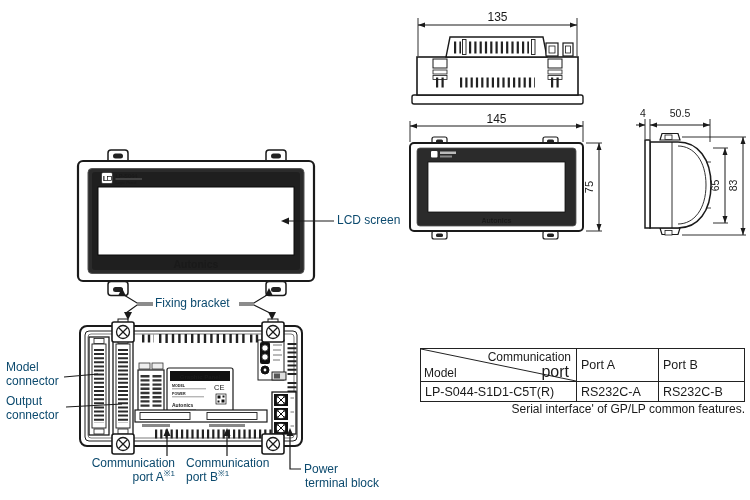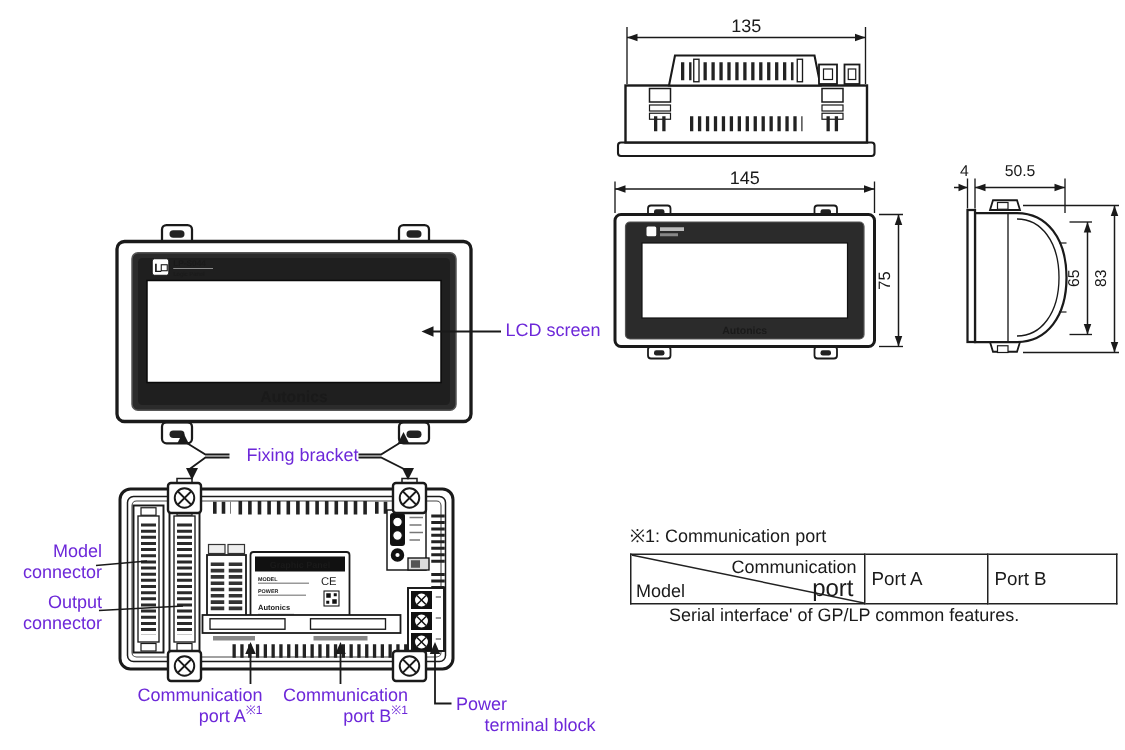--- a/index.html
+++ b/index.html
@@ -1,37 +1,37 @@
 <!DOCTYPE html>
 <html><head>
 <meta charset="utf-8">
 <style>
   html,body{margin:0;padding:0;background:#fff;}
   .cv{position:relative;width:750px;height:500px;background:#ffffff;overflow:hidden;
       font-family:"Liberation Sans",sans-serif;color:#1a1a1a;}
   .ab{position:absolute;}
   svg{display:block;}
   svg text{font-family:"Liberation Sans",sans-serif;fill:#1a1a1a;}
-  .co{font-size:12px;line-height:13.5px;color:#6d28d9;}
-  .co.ctr{text-align:right;}
+  .co{font-size:12px;line-height:13.5px;color:#0c4a6e;}
+  .co.ctr{text-align:left;}
   .co.rt{text-align:right;}
   sup{font-size:8px;vertical-align:super;line-height:0;}
   
   .tbl-title{font-size:12px;margin:0 0 4px 0;}
   table.ports{border-collapse:collapse;table-layout:fixed;}
   table.ports td{border:1.2px solid #222;font-size:12.5px;padding:0 0 0 4px;height:19px;
       white-space:nowrap;overflow:hidden;vertical-align:middle;}
   table.ports tr.hdr td{height:32px;}
   td.diag{position:relative;padding:0;}
   td.diag svg{position:absolute;left:0;top:0;width:100%;height:100%;}
   .c-top{position:absolute;top:1px;right:5px;font-size:12px;}
   .c-top2{position:absolute;top:14px;right:7px;font-size:16px;}
   .c-bot{position:absolute;bottom:1px;left:3px;font-size:12px;}
   .note{font-size:12px;line-height:15px;}
-  .note.ind{margin-left:26px;}
+  .note.ind{margin-left:26px;text-align:right;}
 </style>
 </head>
 <body>
 
 <div class="cv">
 
   <svg class="ab" style="left:76px;top:148px" width="240" height="150" viewBox="0 0 240 150">
     <g stroke="#1a1a1a" fill="#fff">
       <rect x="32" y="2" width="20" height="14" rx="3" stroke-width="1.5"></rect>
       <rect x="190" y="2" width="20" height="14" rx="3" stroke-width="1.5"></rect>
@@ -343,37 +343,41 @@
   <div class="ab co rt" style="left:80px;top:457px;width:95px">
     <span>Communication</span><br>
     <span>port A</span><sup>※1</sup>
   </div>
   <div class="ab co ctr" style="left:186px;top:457px;width:86px">
     <span>Communication</span><br>
     <span>port B</span><sup>※1</sup>
   </div>
   <div class="ab co" style="left:304px;top:463px">
     <span>Power</span><br>
-    <span style="margin-left:19px">terminal block</span>
+    <span style="margin-left:1px">terminal block</span>
   </div>
 
   <div class="ab" style="left:420px;top:348px;width:325px">
-    <div class="tbl-title">※1: Communication port</div>
     <table class="ports">
       <tbody>
           <tr class="hdr">
         <td class="diag" style="width:151px">
           <svg viewBox="0 0 100 100" preserveAspectRatio="none">
                 <line x1="0" y1="0" x2="100" y2="100" stroke="#222" stroke-width="1" vector-effect="non-scaling-stroke"></line>
               </svg>
           <span class="c-top">Communication</span>
           <span class="c-top2">port</span>
           <span class="c-bot">Model</span>
         </td>
         <td style="width:77px">Port A</td>
         <td style="width:81px">Port B</td>
       </tr>
+      <tr>
+        <td>LP-S044-S1D1-C5T(R)</td>
+        <td>RS232C-A</td>
+        <td>RS232C-B</td>
+      </tr>
     </tbody>
       </table>
     <div class="note ind">Serial interface' of GP/LP common features.</div>
   </div>
 
 </div>
 
 </body></html>

